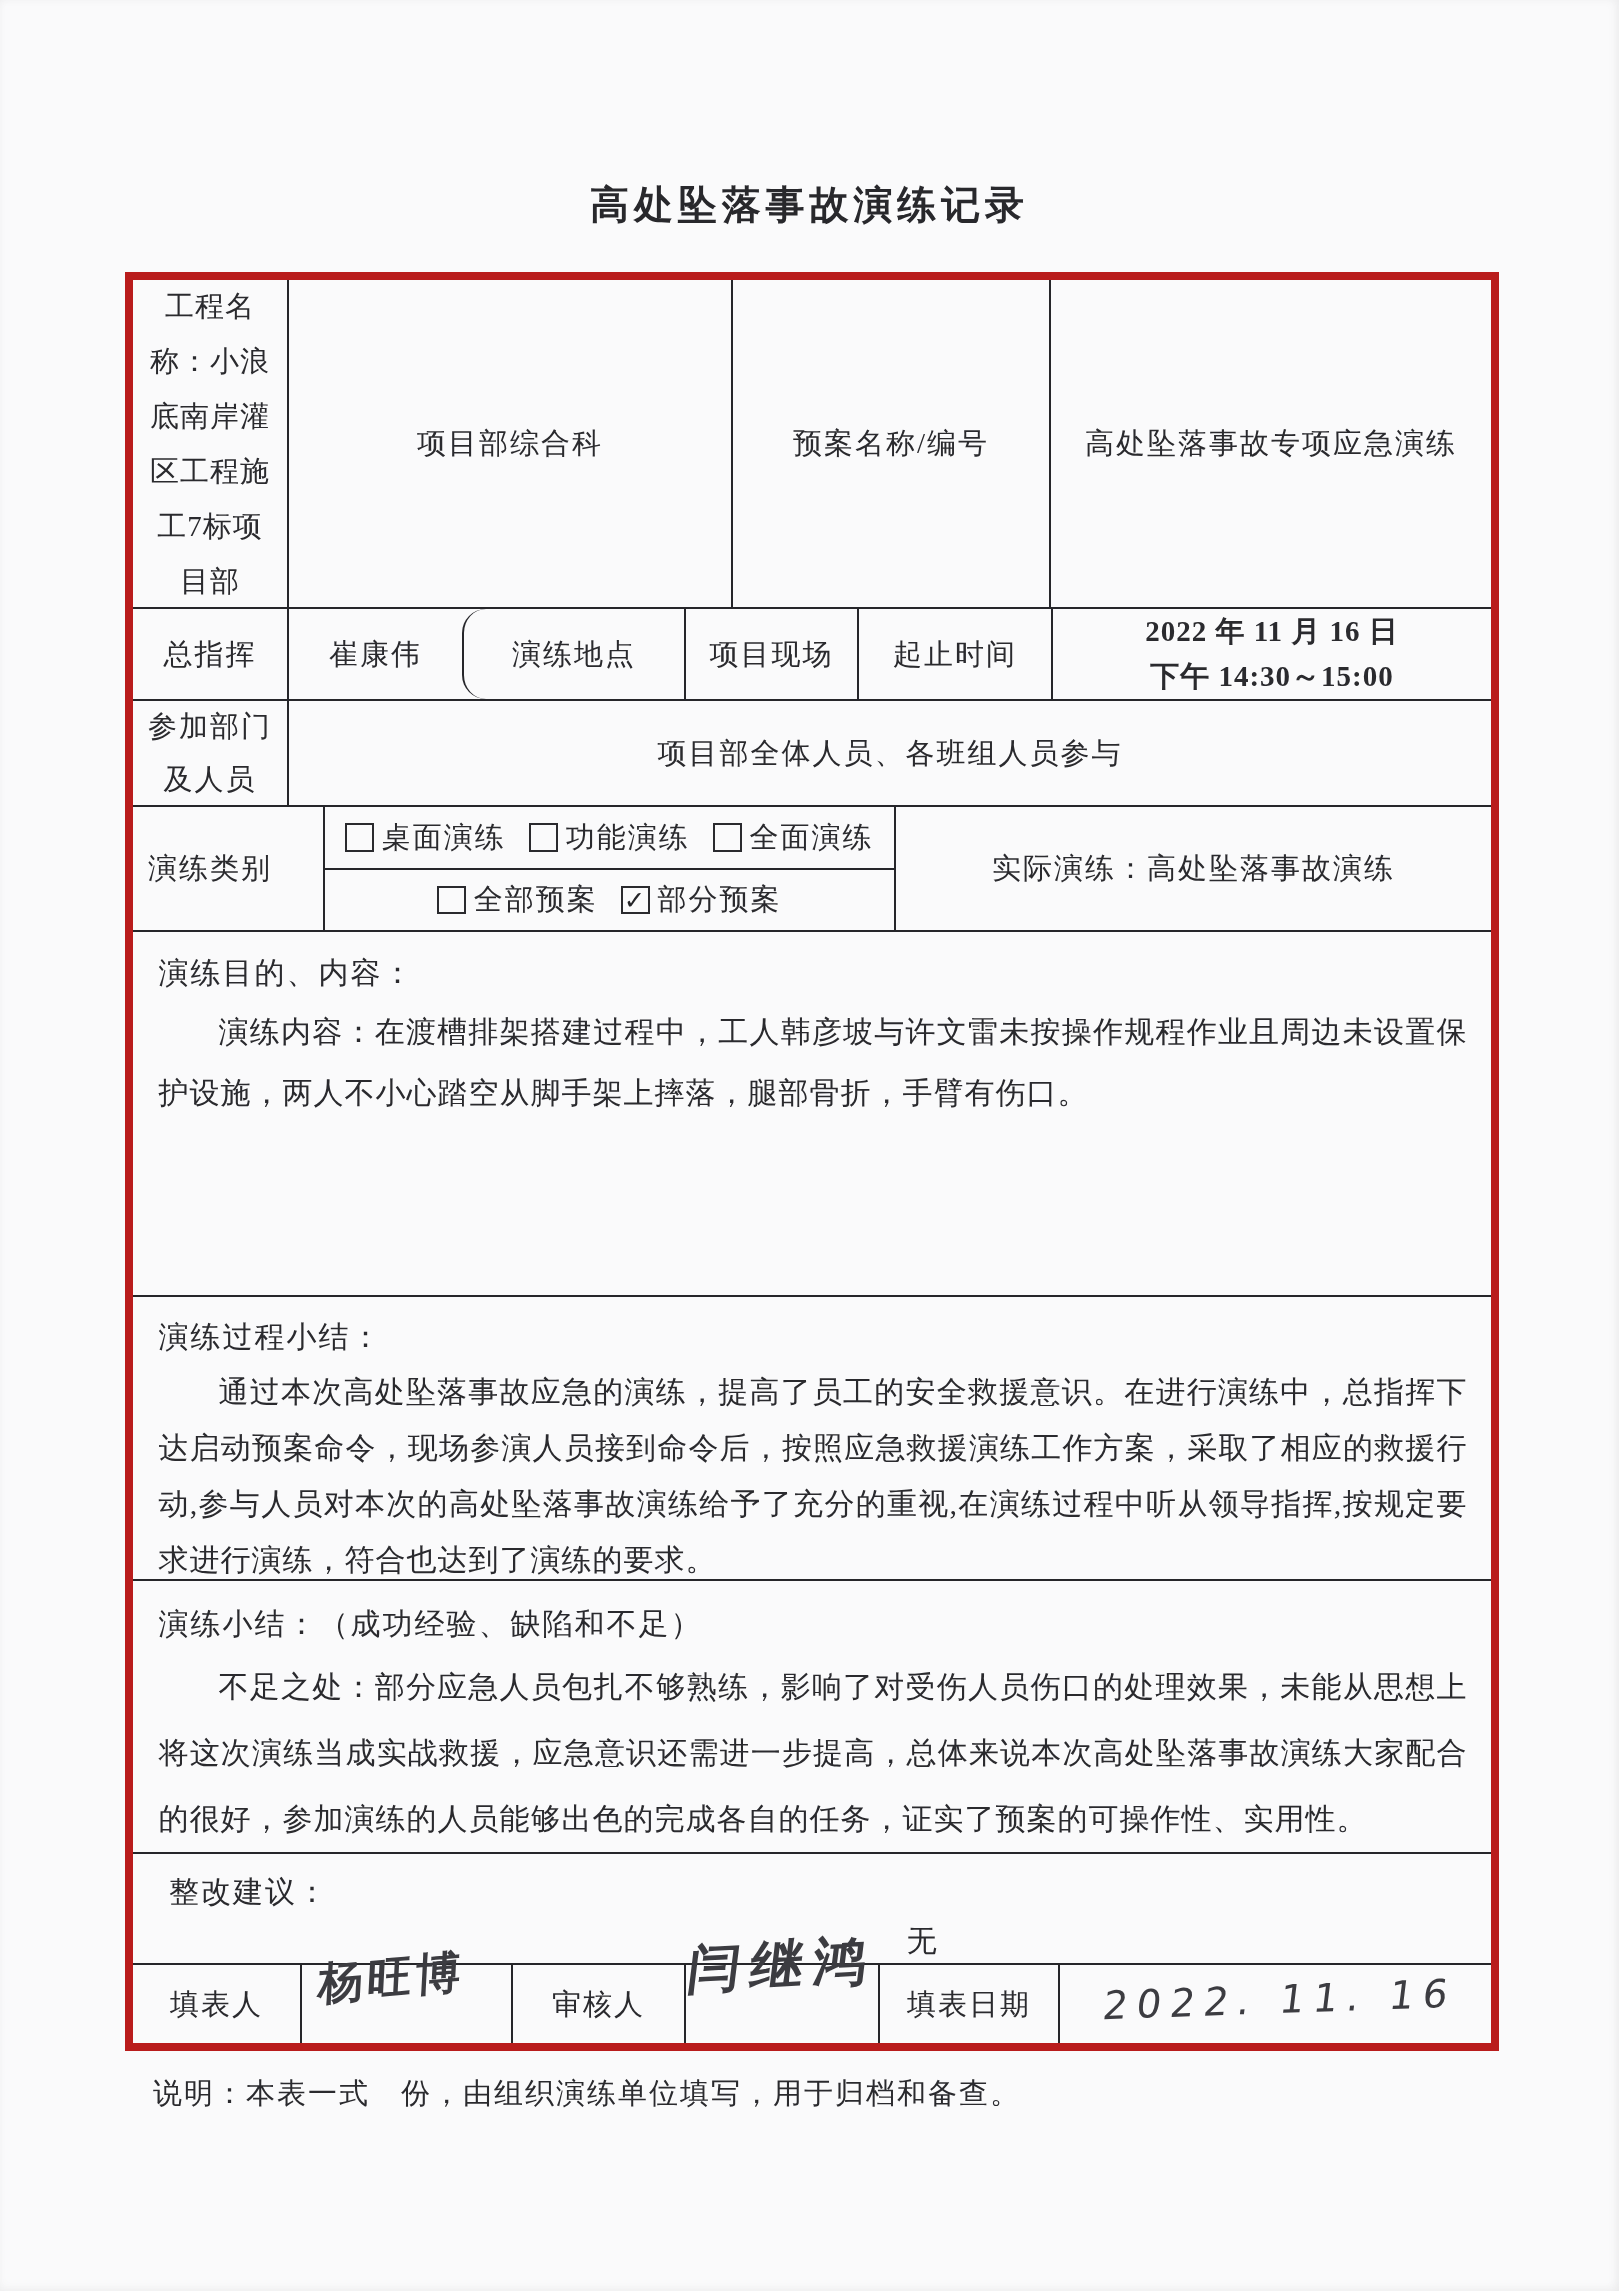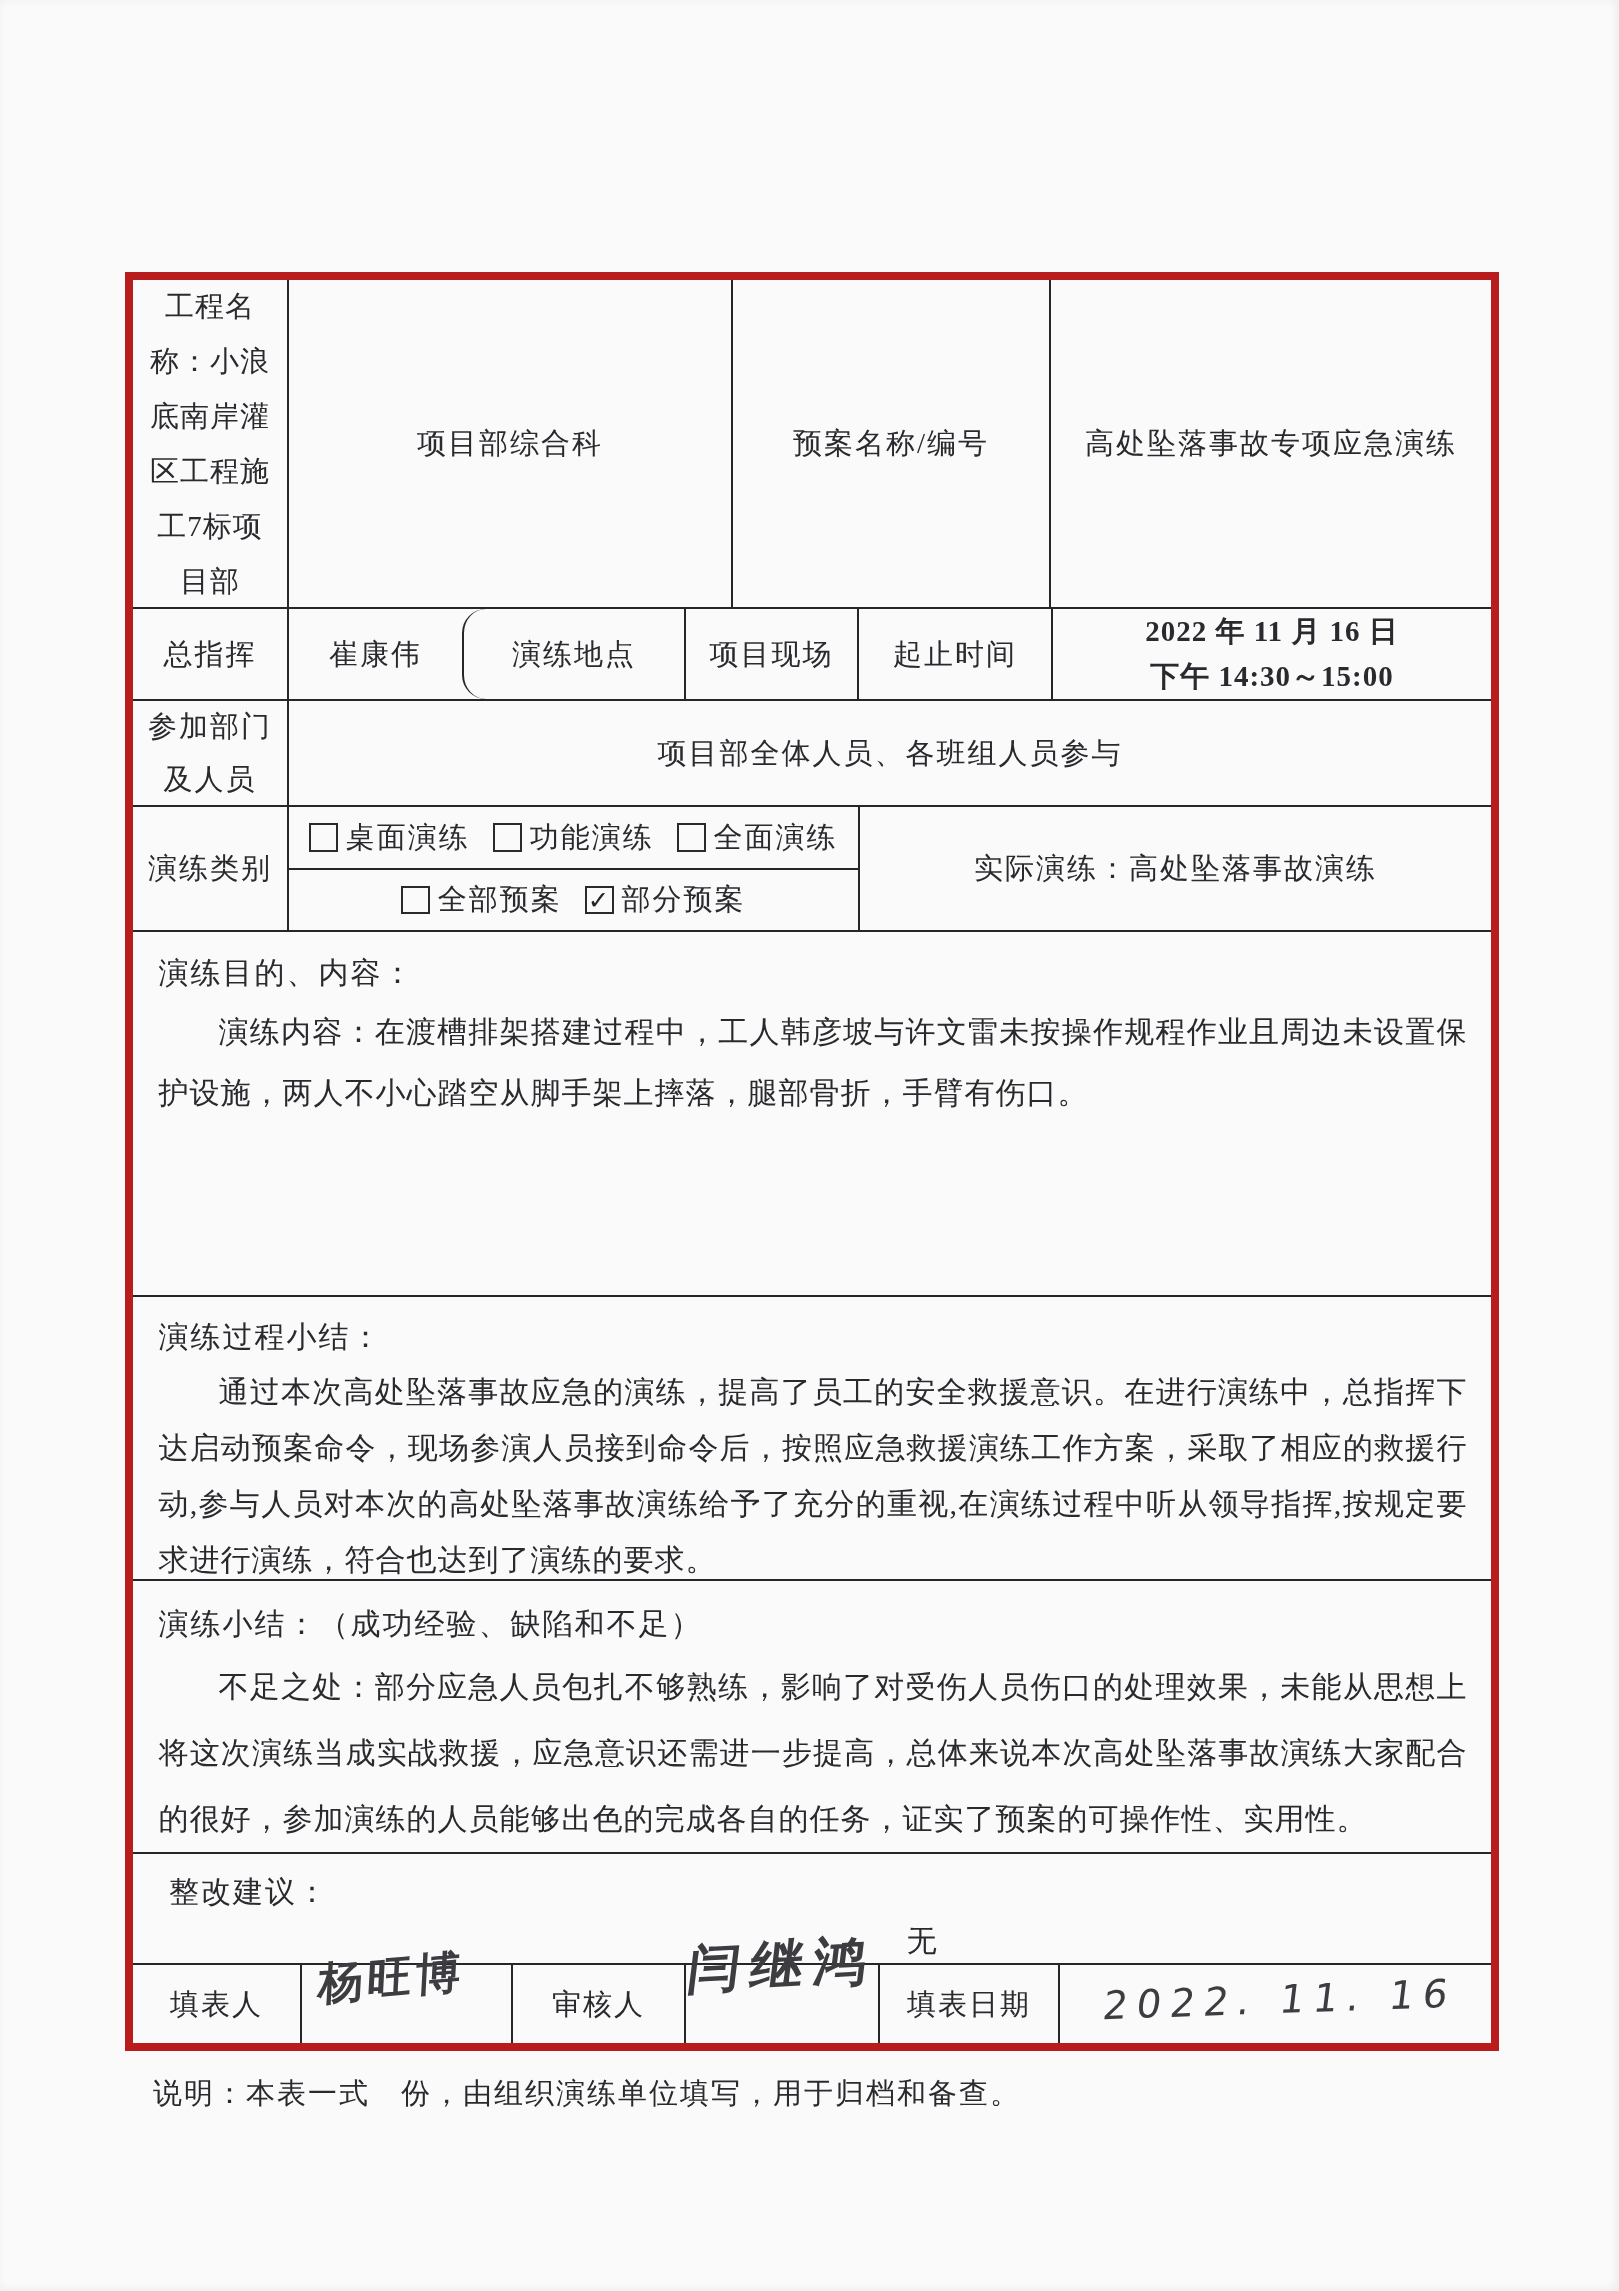--- a/index.html
+++ b/index.html
@@ -53,21 +53,21 @@
   .w198{flex:0 0 194px;}
   .w324{flex:0 0 318px;}
   .w453{flex:0 0 444px;}
   .w583{flex:0 0 571px;}
   .w170{flex:0 0 167px;}
   .w215{flex:0 0 211px;}
   .w184{flex:0 0 180px;}
   .grow{flex:1 1 auto;}
   .projcell{padding:9.8px 11.8px;line-height:55px;letter-spacing:1px;}
   .datecell{flex-direction:column;line-height:45px;letter-spacing:1px;font-weight:bold;}
-  .catmid{flex-direction:column;padding:0;align-items:stretch;}
+  .catmid{flex-direction:column;padding:0;align-items:stretch;margin-left:36px;}
   .catsub{flex:1;display:flex;align-items:center;justify-content:center;font-size:29px;}
   .catsub.first{border-bottom:2px solid #26262a;box-sizing:border-box;}
   .cb{display:inline-flex;align-items:center;margin:0 11.8px;white-space:nowrap;}
   .cbbox{
     width:24.5px;height:24.5px;border:2.9px solid #2a2a2e;margin-right:7.8px;
     display:inline-flex;align-items:center;justify-content:center;
     font-size:25.5px;font-weight:bold;line-height:24.5px;
     font-family:"DejaVu Sans",sans-serif;color:#242428;
   }
   .section{
@@ -117,20 +117,21 @@
     position:absolute;left:153px;top:2074px;width:1274px;
     font-size:29px;letter-spacing:2px;text-align:left;
   }
   .r9 .td{overflow:visible;}
 </style>
 </head>
 <body>
 
 <div class="page">
 
+  <div class="title">高处坠落事故演练记录</div>
 
   <div class="ftable">
 
     <div class="tr r1">
       <div class="td w157 projcell">工程名称：小浪底南岸灌区工程施工7标项目部</div>
       <div class="td w453">项目部综合科</div>
       <div class="td w324">预案名称/编号</div>
       <div class="td grow">高处坠落事故专项应急演练</div>
     </div>
 

